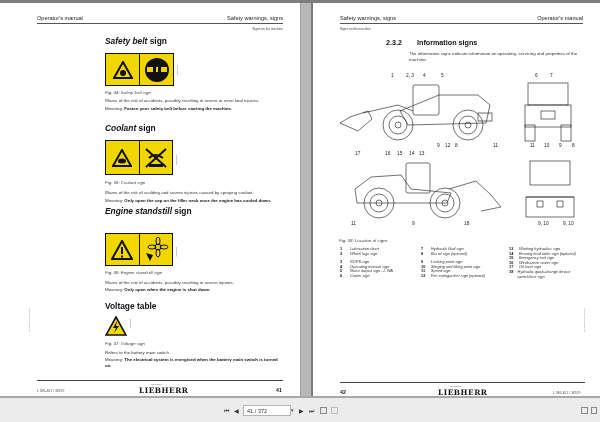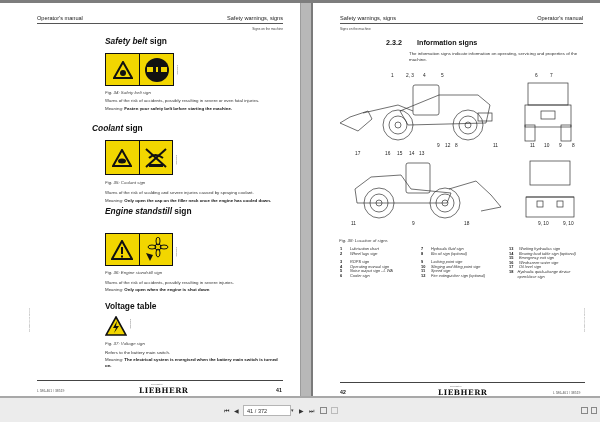--- a/index.html
+++ b/index.html
@@ -72,21 +72,21 @@
             <rect x="9" y="9" width="3" height="7" fill="#111"></rect>
             <rect x="14" y="9" width="3" height="7" fill="#111"></rect>
           </svg>
       </div>
     </div>
     <div class="sign-code" style="left:176px;top:62px;">S000761</div>
     <div class="fig-cap" style="left:105px;top:87px;">Fig. 34: Safety belt sign</div>
     <div class="body-txt" style="left:105px;top:95px;width:180px;">Warns of the risk of accidents, possibly resulting in severe or even fatal injuries.</div>
     <div class="body-txt" style="left:105px;top:103px;width:180px;"><span>Meaning: </span><b>Fasten your safety belt before starting the machine.</b></div>
 
-    <div class="sec-title" style="left:92px;top:120px;text-align:center;"><i>Coolant</i><span> sign</span></div>
+    <div class="sec-title" style="left:105px;top:120px;text-align:center;"><i>Coolant</i><span> sign</span></div>
     <div class="sign" style="left:105px;top:137px;width:68px;height:35px;">
       <div class="cell">
         <svg width="20" height="18" viewBox="0 0 20 18">
             <polygon points="10,1 19,17 1,17" fill="none" stroke="#111" stroke-width="2"></polygon>
             <ellipse cx="10" cy="12" rx="4" ry="2.5" fill="#111"></ellipse>
           </svg>
       </div>
       <div class="cell">
         <svg width="26" height="24" viewBox="0 0 26 24">
             <line x1="3" y1="3" x2="23" y2="21" stroke="#111" stroke-width="2"></line>

